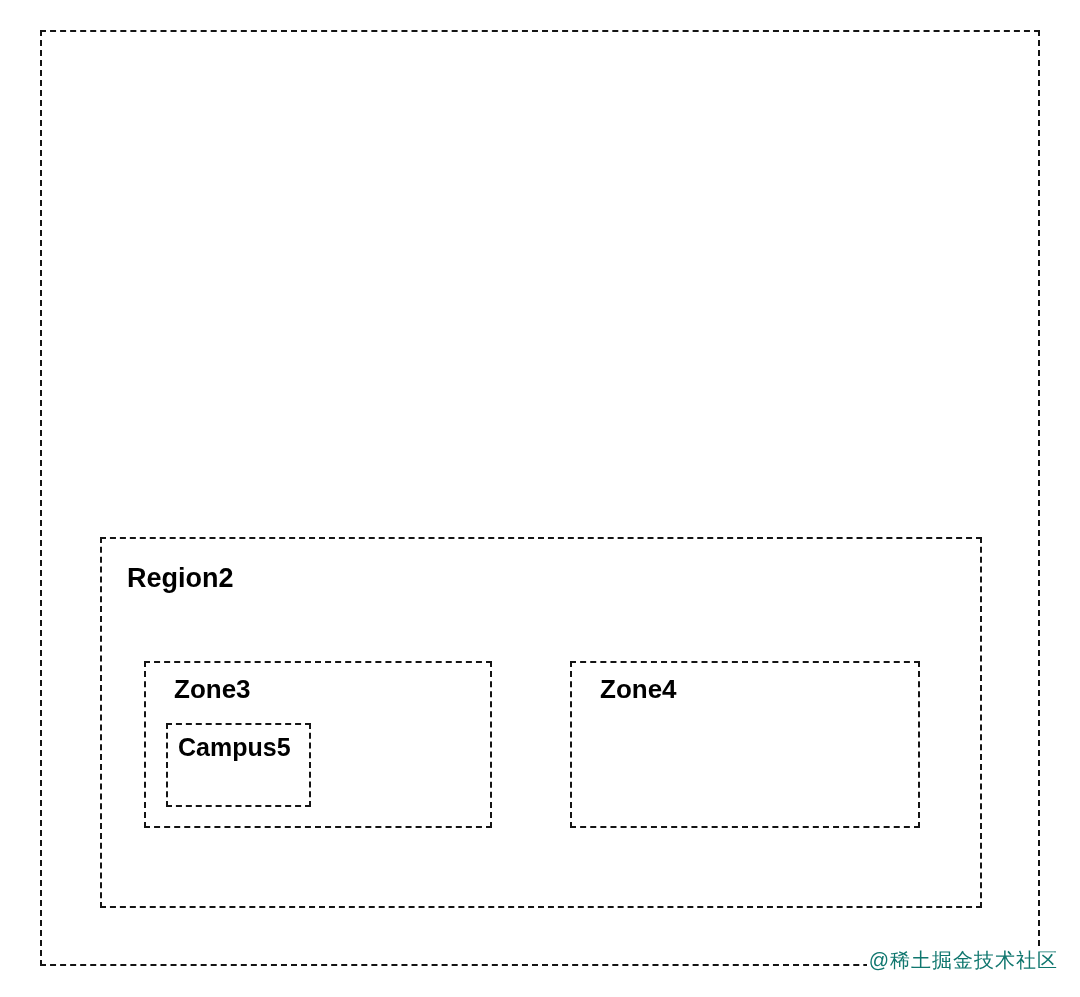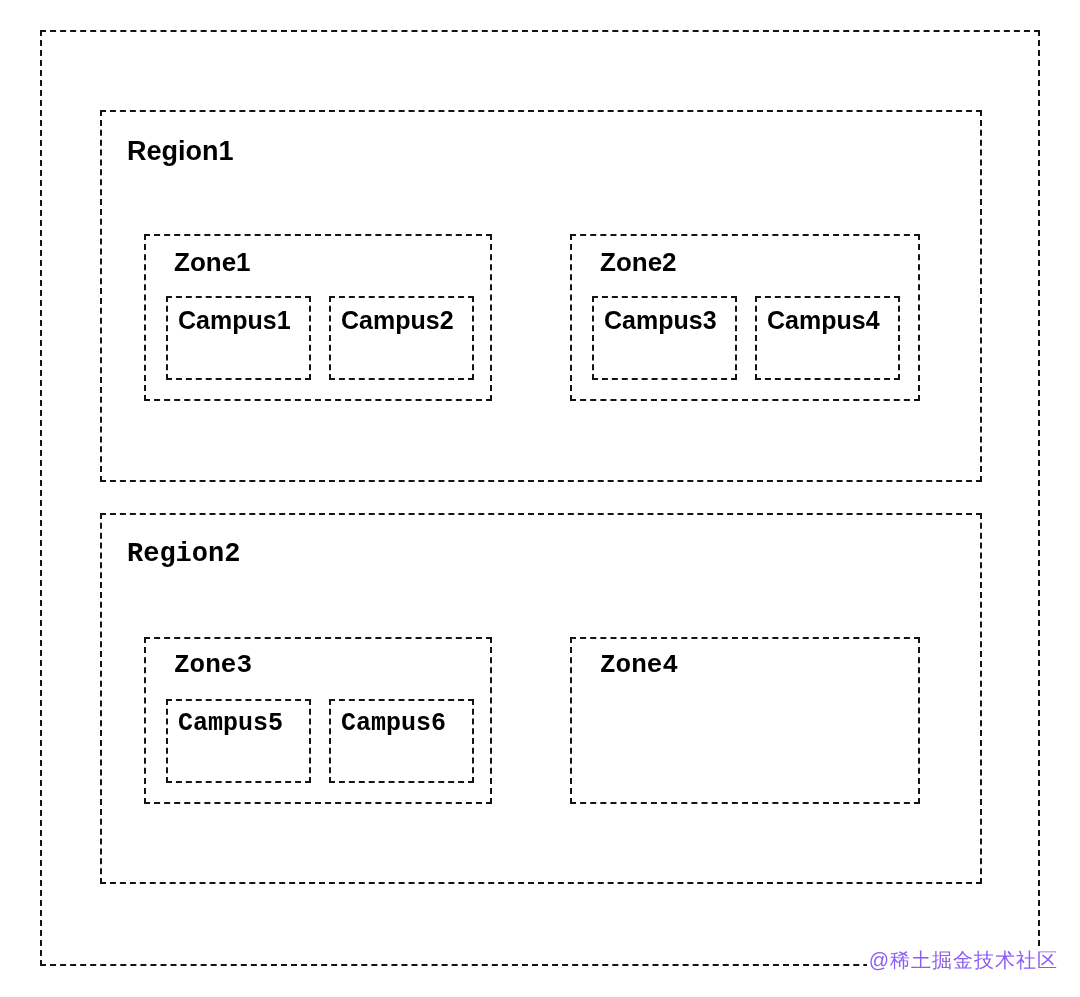--- a/index.html
+++ b/index.html
@@ -27,21 +27,21 @@
     top: 30px;
     width: 1000px;
     height: 936px;
   }
   .region-box {
     left: 100px;
     width: 882px;
     height: 372px;
   }
   .region-1 { top: 110px; }
-  .region-2 { top: 513px; height: 371px; font-family: Liberation Mono, monospace; }
+  .region-2 { top: 537px; height: 371px; }
 
   .zone-box {
     top: 122px;
     width: 348px;
     height: 167px;
   }
   .zone-left  { left: 42px; }
   .zone-right { left: 468px; width: 350px; }
 
   .campus-box {
@@ -79,69 +79,43 @@
     font-weight: bold;
     line-height: 1;
     white-space: nowrap;
   }
   .watermark {
     position: absolute;
     right: 20px;
     bottom: 26px;
     font-size: 20px;
     font-weight: normal;
-    color: #8b5cf6;
+    color: #0f766e;
     letter-spacing: 1px;
     white-space: nowrap;
     background: #ffffff;
     padding: 0 2px;
     line-height: 1.1;
   }
 </style>
 </head>
 <body>
 
 <div class="canvas">
 
   <div class="dashed-box outer-box"></div>
 
-  <div class="dashed-box region-box region-1">
-    <div class="region-label">Region1</div>
-
-    <div class="dashed-box zone-box zone-left">
-      <div class="zone-label">Zone1</div>
-      <div class="dashed-box campus-box campus-a">
-        <div class="campus-label">Campus1</div>
-      </div>
-      <div class="dashed-box campus-box campus-b">
-        <div class="campus-label">Campus2</div>
-      </div>
-    </div>
-
-    <div class="dashed-box zone-box zone-right">
-      <div class="zone-label">Zone2</div>
-      <div class="dashed-box campus-box campus-a">
-        <div class="campus-label">Campus3</div>
-      </div>
-      <div class="dashed-box campus-box campus-b">
-        <div class="campus-label">Campus4</div>
-      </div>
-    </div>
-  </div>
 
   <div class="dashed-box region-box region-2">
     <div class="region-label">Region2</div>
 
     <div class="dashed-box zone-box zone-left">
       <div class="zone-label">Zone3</div>
       <div class="dashed-box campus-box campus-a">
         <div class="campus-label">Campus5</div>
-      </div>
-      <div class="dashed-box campus-box campus-b">
-        <div class="campus-label">Campus6</div>
       </div>
     </div>
 
     <div class="dashed-box zone-box zone-right">
       <div class="zone-label">Zone4</div>
     </div>
   </div>
 
   <div class="watermark">@稀土掘金技术社区</div>
 

